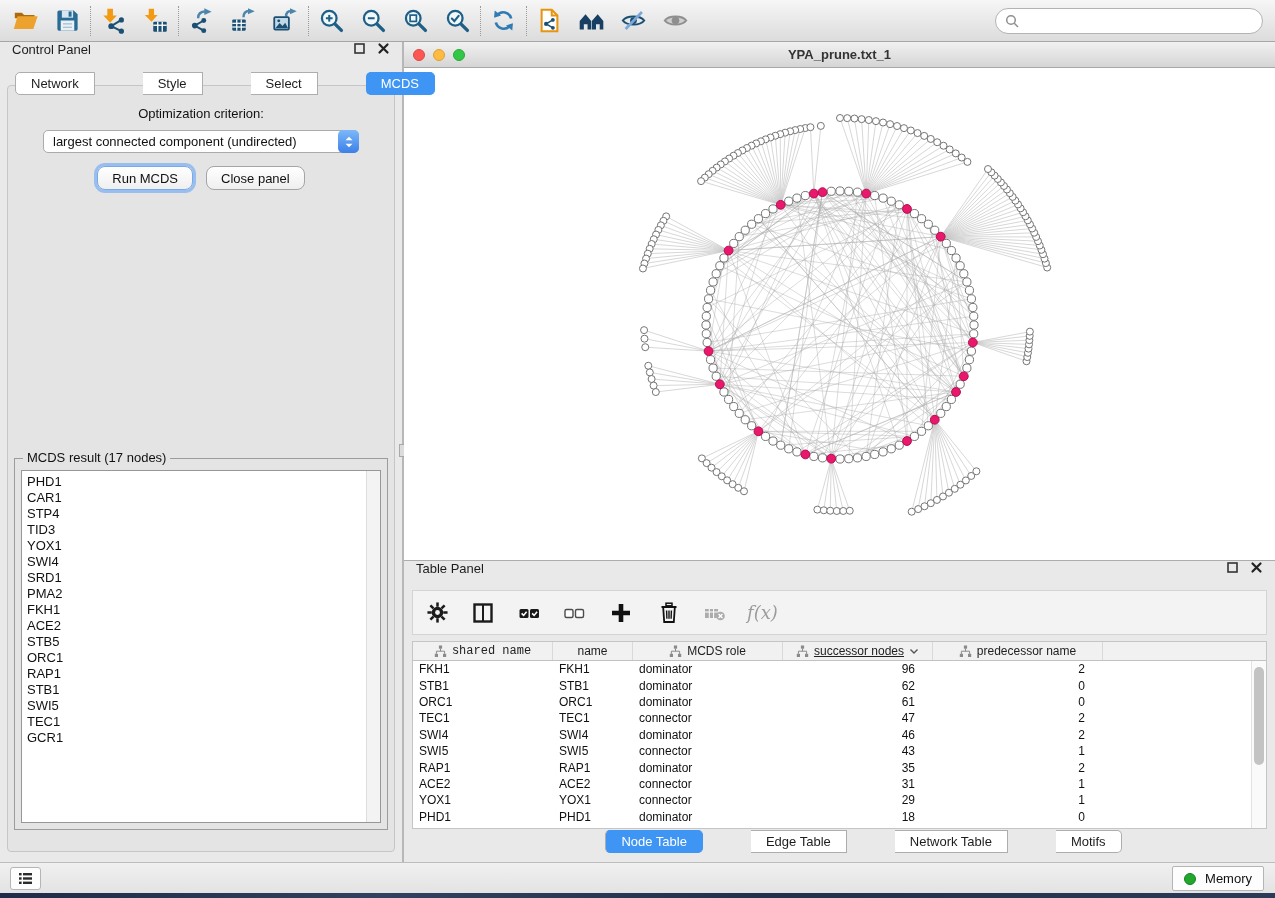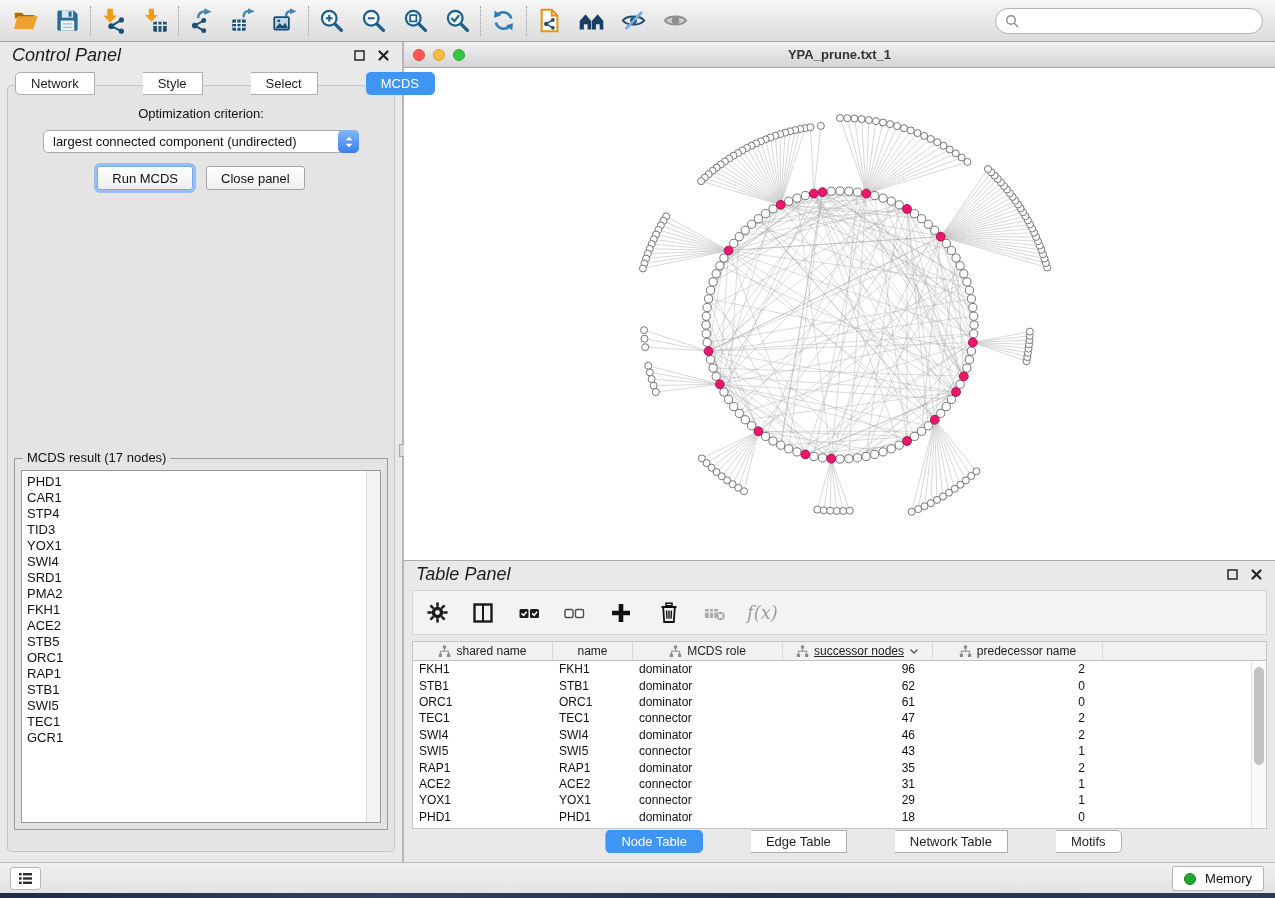--- a/index.html
+++ b/index.html
@@ -14,22 +14,22 @@
   .tb-group { display:flex; align-items:center; gap:15px; }
   .tb-sep { width:0; height:30px; border-left:1px dotted #9b9b9b; margin:0 9px; }
   .tb-icon { width:27px; height:27px; display:block; cursor:pointer; }
   .search-box { margin-left:auto; width:268px; height:26px; background:#fff;
     border:1px solid #b3b3b3; border-radius:13px; display:flex; align-items:center;
     padding:0 9px; gap:5px; }
   .search-box input { border:none; outline:none; flex:1; font-size:12px; background:transparent;
     font-family:"Liberation Sans", sans-serif; }
 
   
-  .panel-header { height:26px; display:flex; align-items:center; padding:0 12px;
-    font-size:18px; color:#1d1d1d;font-style:italic; }
+  .panel-header { height:26px; display:flex; align-items:flex-start; padding:0 12px;
+    font-size:13px; color:#1d1d1d; }
   .win-btns { margin-left:auto; display:flex; gap:11px; align-items:center; }
   .win-btns svg { display:block; cursor:pointer; }
 
   
   .control-panel { position:absolute; left:0; top:42px; width:402px; height:820px;
     background:#e9e9e9; }
   .cp-tabs { display:flex; justify-content:center; margin-top:4px; position:relative; z-index:2; }
   .seg { background:#fff; border:1px solid #adadad; border-left:none; padding:3px 15px;
     font-size:13px; color:#1d1d1d; cursor:pointer;margin-left:48px; }
   .seg:first-child { border-left:1px solid #adadad; border-radius:5px 0 0 5px; }
@@ -39,21 +39,21 @@
     background:#e4e4e4; border:1px solid #c6c6c6; border-radius:4px; }
   .opt-label { text-align:center; margin-top:20px; font-size:13px; color:#111; }
   .dropdown { position:relative; margin:9px auto 0; width:316px; height:23px; background:#fff;
     border:1px solid #ababab; border-radius:5px; display:flex; align-items:center;
     font-size:13px; color:#111; padding-left:9px; cursor:pointer; }
   .dd-stepper { position:absolute; right:-1px; top:-1px; width:21px; height:23px;
     background:linear-gradient(#7cb9f9,#3c7fe8); border-radius:5px;
     display:flex; align-items:center; justify-content:center; }
   .btn-row { display:flex; justify-content:center; gap:13px; margin-top:13px; }
   .btn { height:24px; padding:0 14px; font-size:13px; color:#111;
-    background:linear-gradient(#ffffff,#efefef); border:1px solid #a5a5a5; border-radius:3px;
+    background:linear-gradient(#ffffff,#efefef); border:1px solid #a5a5a5; border-radius:8px;
     font-family:"Liberation Sans", sans-serif; cursor:pointer; }
   .btn-focus { box-shadow:0 0 0 3px rgba(100,165,245,.6); border-color:#78a9e8; }
   .result-group { position:absolute; left:6px; right:6px; top:372px; height:372px;
     border:1px solid #9c9c9c; background:#e4e4e4; }
   .result-legend { position:absolute; top:-9px; left:8px; background:#e4e4e4; padding:0 4px;
     font-size:13px; color:#111; }
   .result-list { position:absolute; left:6px; right:6px; top:11px; bottom:6px; background:#fff;
     border:1px solid #979797; overflow:hidden; padding:3px 0 0 5px; }
   .list-scroll { position:absolute; right:1px; top:1px; bottom:1px; width:14px;
     background:#f3f3f3; border-left:1px solid #ddd; }
@@ -930,21 +930,21 @@
             </g>
           <circle cx="17.5" cy="15" r="4.3" fill="#acacac"></circle>
           <path d="M15.6 13.1l3.8 3.8M19.4 13.1l-3.8 3.8" stroke="#fff" stroke-width="1.4"></path>
         </svg>
         <svg width="34" height="24" viewBox="0 0 34 24" style="margin-left:2px;">
           <text x="2" y="18" font-size="18" font-style="italic" font-family="DejaVu Serif, serif" fill="#9c9c9c">f(x)</text>
         </svg>
       </div>
       <div class="tp-table">
         <div class="t-head" id="t-head">
-            <div class="t-col" style="width: 140px;">
+            <div class="t-col" style="width: 140px; font-family: Liberation Mono, monospace;">
               <svg width="13" height="13" viewBox="0 0 13 13">
                 <rect x="4.9" y="0.5" width="3.2" height="3.2" fill="#8a8a8a"></rect>
                 <rect x="0.8" y="8.8" width="3.2" height="3.2" fill="#8a8a8a"></rect>
                 <rect x="9" y="8.8" width="3.2" height="3.2" fill="#8a8a8a"></rect>
                 <path d="M6.5 3.7v2.5M2.4 8.8V6.2h8.2v2.6" fill="none" stroke="#8a8a8a"></path>
               </svg>
               <span>shared name</span>
             </div>
             <div class="t-col" style="width: 80px;">
               <span>name</span>

